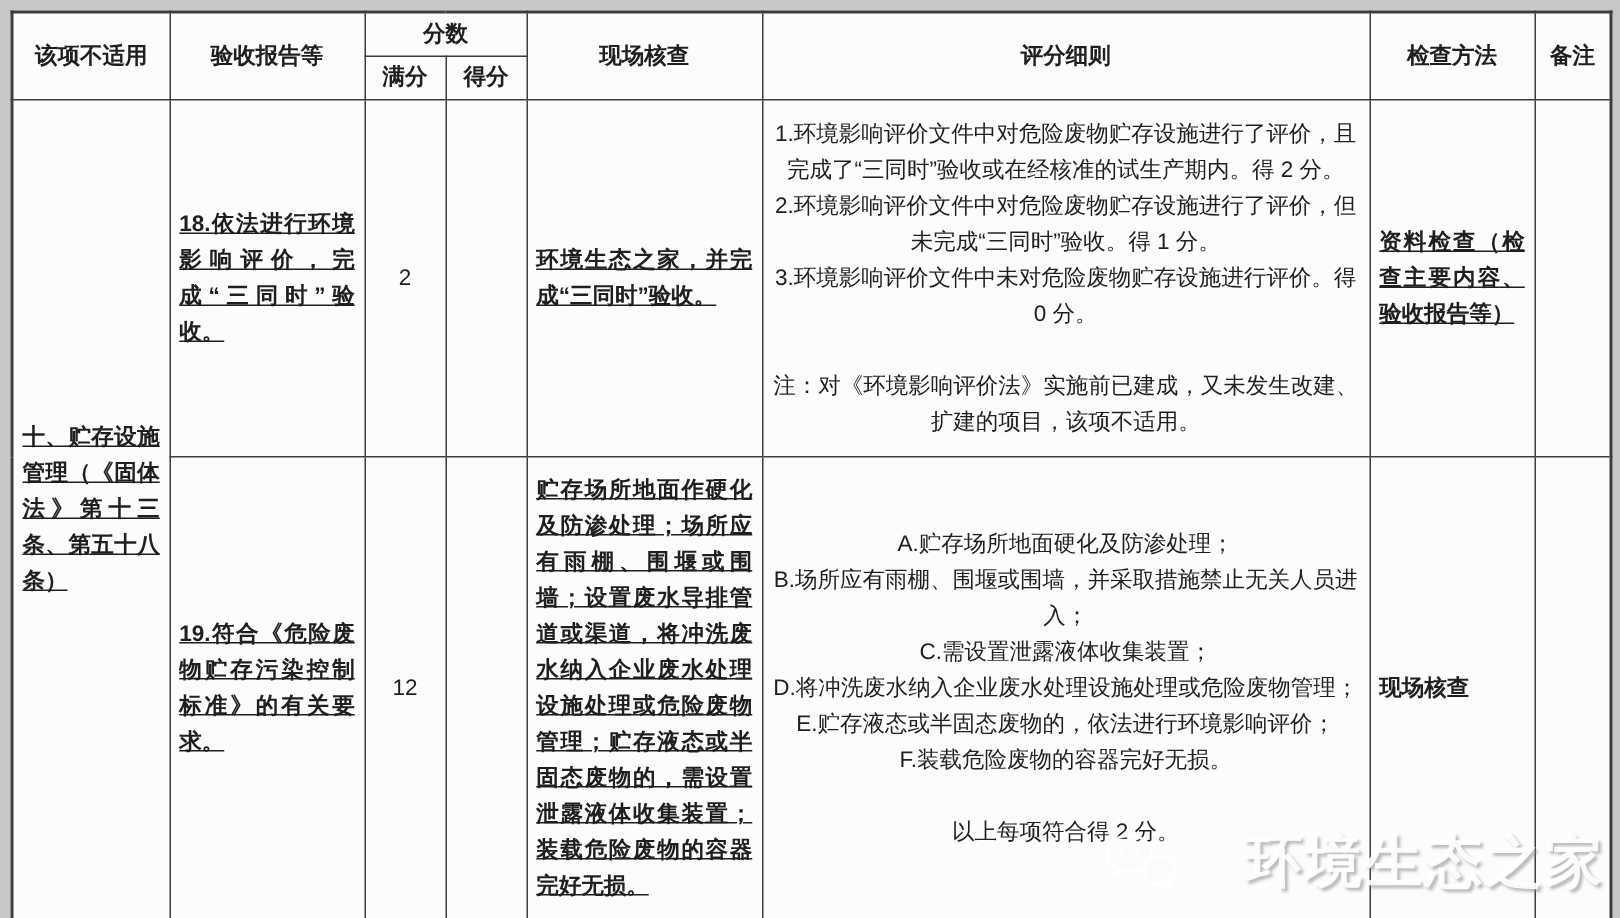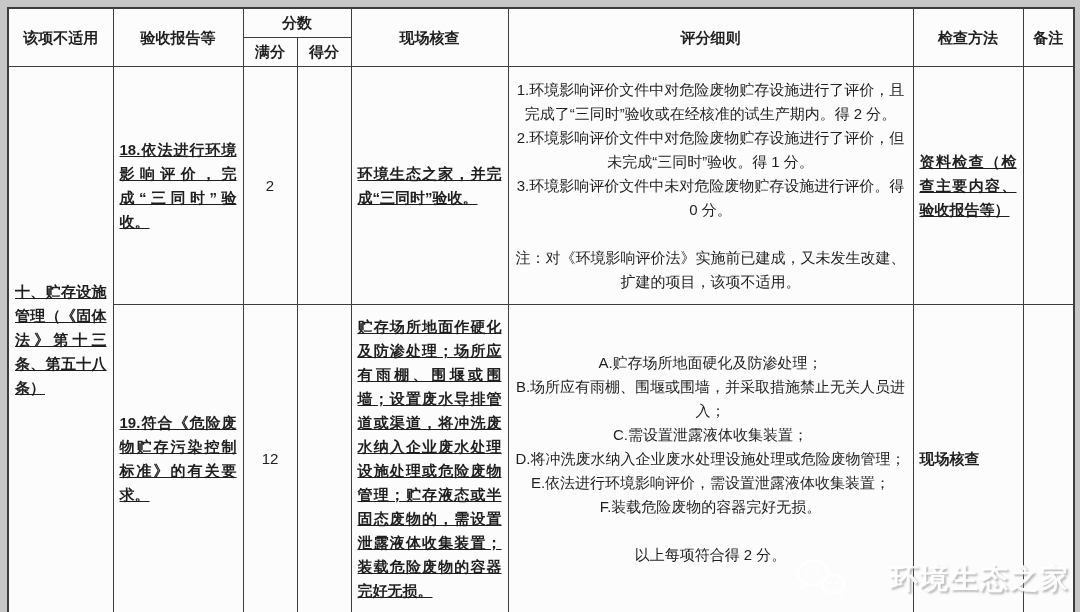--- a/index.html
+++ b/index.html
@@ -47,21 +47,21 @@
   .watermark {
     position: absolute;
     right: 10px;
     bottom: 12px;
     display: flex;
     align-items: center;
     gap: 5px;
     pointer-events: none;
   }
   .watermark .wm-label {
-    font-size: 28px;
+    font-size: 38px;
     font-weight: bold;
     letter-spacing: 2px;
     color: rgba(255,255,255,0.92);
     text-shadow: 2px 2px 2px rgba(135,135,135,0.55);
     margin-left: 37px;
   }
   .watermark svg { display: block; }
 </style>
 </head>
 <body>
@@ -114,21 +114,21 @@
     <tr class="r19">
       <td class="b justify">19.符合《危险废物贮存污染控制标准》的有关要求。</td>
       <td class="score">12</td>
       <td class="score"></td>
       <td class="b justify top">贮存场所地面作硬化及防渗处理；场所应有雨棚、围堰或围墙；设置废水导排管道或渠道，将冲洗废水纳入企业废水处理设施处理或危险废物管理；贮存液态或半固态废物的，需设置泄露液体收集装置；装载危险废物的容器完好无损。</td>
       <td class="cell rules-cell">
         <p>A.贮存场所地面硬化及防渗处理；</p>
         <p>B.场所应有雨棚、围堰或围墙，并采取措施禁止无关人员进入；</p>
         <p>C.需设置泄露液体收集装置；</p>
         <p>D.将冲洗废水纳入企业废水处理设施处理或危险废物管理；</p>
-        <p>E.依法进行环境影响评价，需设置泄露液体收集装置；</p>
+        <p>E.贮存液态或半固态废物的，依法进行环境影响评价；</p>
         <p>F.装载危险废物的容器完好无损。</p>
         <p class="footer-para">以上每项符合得 2 分。</p>
       </td>
       <td class="b">现场核查</td>
       <td></td>
     </tr>
   </tbody>
     </table>
 
   <div class="watermark">

